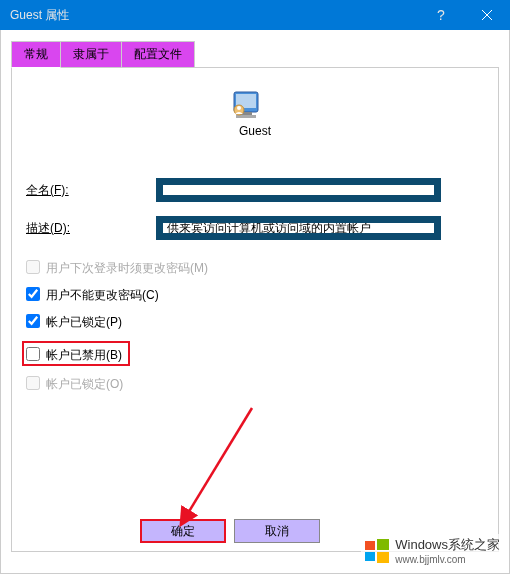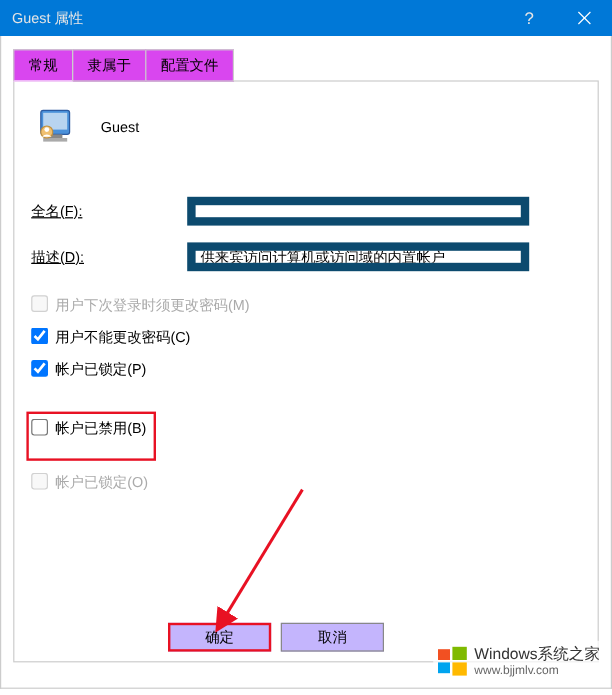--- a/index.html
+++ b/index.html
@@ -61,20 +61,21 @@
     .tab-content {
       border: 1px solid #ccc;
       padding: 20px 14px 14px 14px;
       height: 485px;
       position: relative;
     }
     .user-row {
       display: flex;
       align-items: center;
       margin-bottom: 40px;
+      flex-direction: column;
     }
     .user-icon {
       width: 36px;
       height: 36px;
       margin-right: 20px;
       margin-left: 2px;
     }
     .form-row {
       display: flex;
       align-items: center;
@@ -101,24 +102,23 @@
     }
     .checkbox-row input[type=checkbox] {
       width: 14px;
       height: 14px;
       margin-right: 6px;
     }
     .checkbox-row.disabled { color: #aaa; }
     .checkbox-row.disabled input { accent-color: #ccc; }
     .highlight-box {
       border: 2px solid #e81123;
-      padding: 4px 6px 16px 2px;
+      padding: 4px 6px 0 2px;
       display: inline-flex;
       margin-left: -4px;
-      margin-top: 16px;
     }
     .button-row {
       position: absolute;
       bottom: 8px;
       left: 0;
       right: 0;
       display: flex;
       justify-content: flex-start;
       padding-left: 128px;
       gap: 8px;

